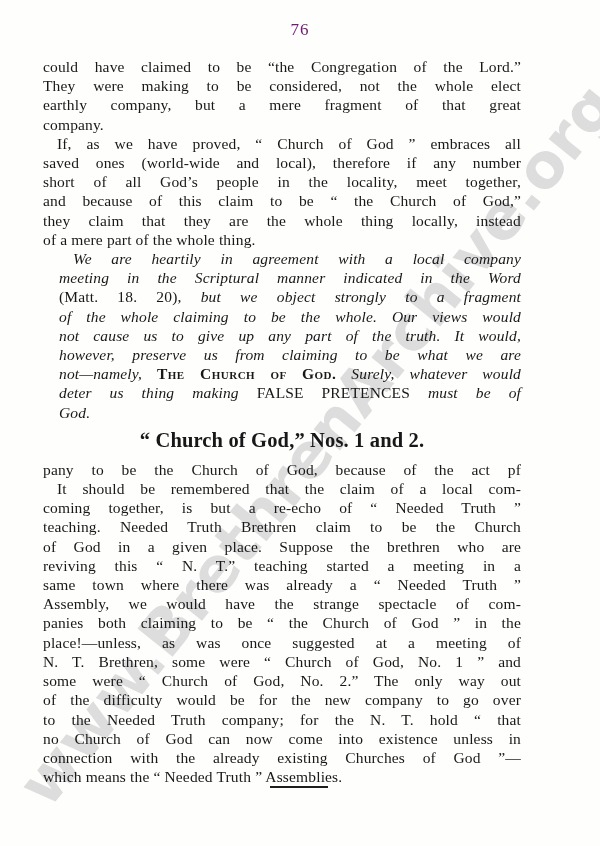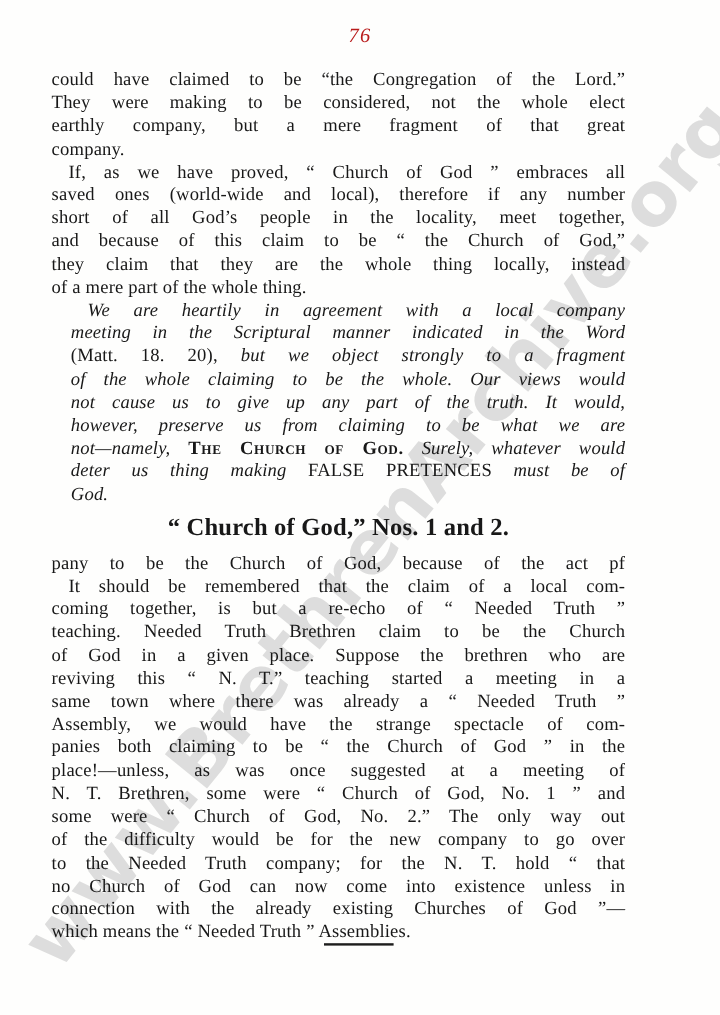--- a/index.html
+++ b/index.html
@@ -17,22 +17,21 @@
     color: #181818;
   }
   .page-number {
     position: absolute;
     top: 20px;
     left: 0;
     width: 100%;
     text-align: center;
     font-size: 17px;
     letter-spacing: 1px;
-    color: #b91c1c;
-    font-style: italic;
+    color: #701a75;
   }
   .text-body {
     position: absolute;
     left: 43px;
     top: 57px;
     width: 478px;
   }
   .para {
     font-size: 15.5px;
     line-height: 19.2px;

